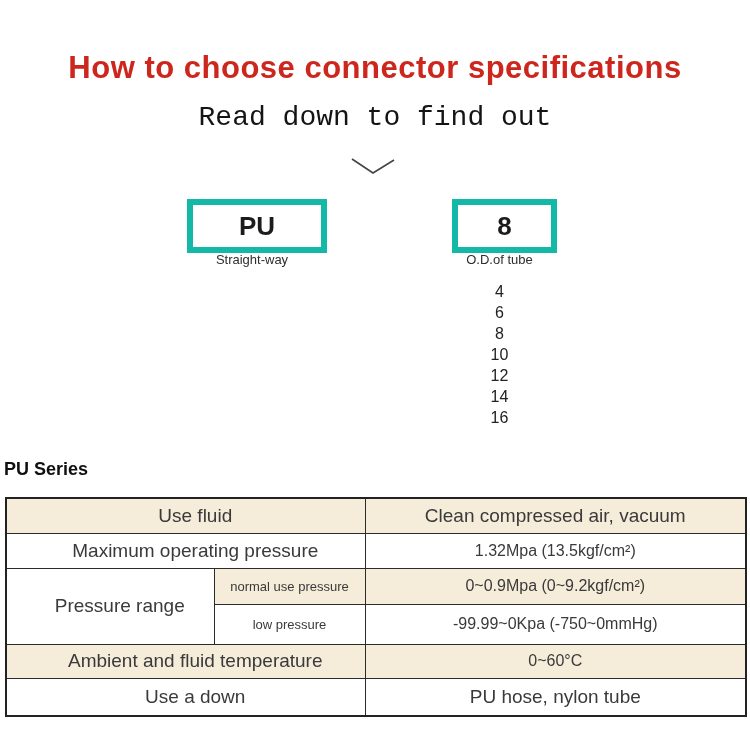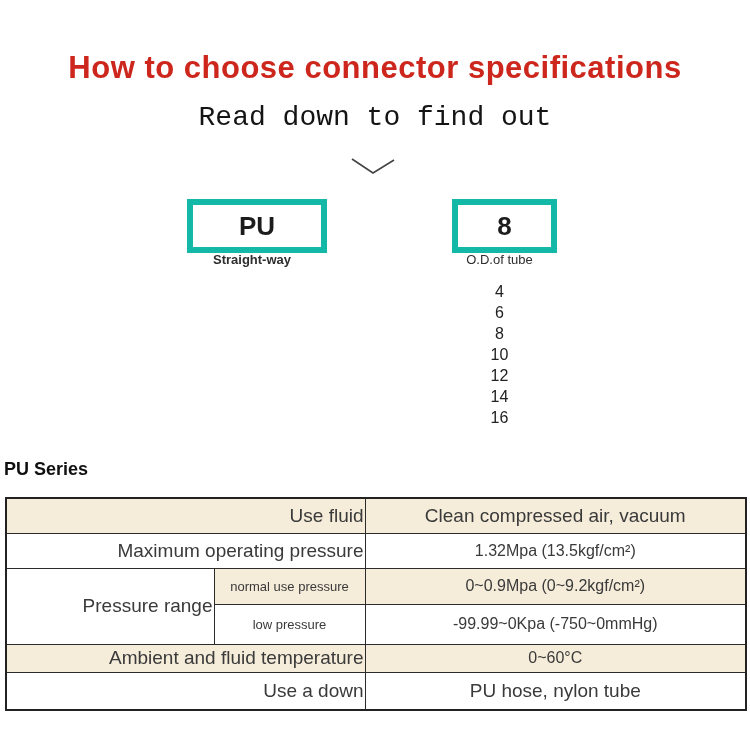--- a/index.html
+++ b/index.html
@@ -20,41 +20,41 @@
   .code-box{
     position:absolute;top:199px;height:42px;border:6px solid #14b8a6;
     display:flex;align-items:center;justify-content:center;
     font-size:26px;font-weight:bold;color:#1c1c1c;background:#fff;
   }
   .code-box.pu{left:187px;width:128px;}
   .code-box.d8{left:452px;width:93px;}
   .box-label{
     position:absolute;top:252px;text-align:center;font-size:13px;color:#2e2e2e;
   }
-  .box-label.straight{left:187px;width:130px;font-weight:bold;}
+  .box-label.straight{left:187px;width:130px;}
   .box-label.od{left:452px;width:95px;}
   .sizes{
     position:absolute;top:281px;left:452px;width:95px;text-align:center;
     font-size:16px;line-height:21px;color:#222;
   }
   .series-title{
     position:absolute;top:459px;left:4px;font-size:18px;font-weight:bold;color:#101010;
   }
   table.spec{
     position:absolute;top:497px;left:5px;width:740px;
     border-collapse:collapse;table-layout:fixed;
   }
   table.spec td{
     border:1px solid #2b2b2b;vertical-align:middle;color:#3a3a3a;
     overflow:hidden;white-space:nowrap;
   }
   table.spec{border:2px solid #222;}
   tr.r1{height:35px;} tr.r2{height:35px;} tr.r3{height:36px;}
-  tr.r4{height:40px;border-radius:17px;} tr.r5{height:28px;} tr.r6{height:38px;}
-  td.lbl{font-size:19px;text-align:right;padding-left:20px;}
+  tr.r4{height:40px;border-radius:17px;} tr.r5{height:34px;} tr.r6{height:38px;}
+  td.lbl{font-size:19px;text-align:center;padding-left:20px;}
   td.sub{font-size:13px;text-align:center;}
   td.val{text-align:center;}
   td.val-lg{font-size:19px;}
   td.val-sm{font-size:16px;}
   td.beige{background:#f5ecda;}
 </style>
 </head>
 <body>
 
 <div class="title">How to choose connector specifications</div>

